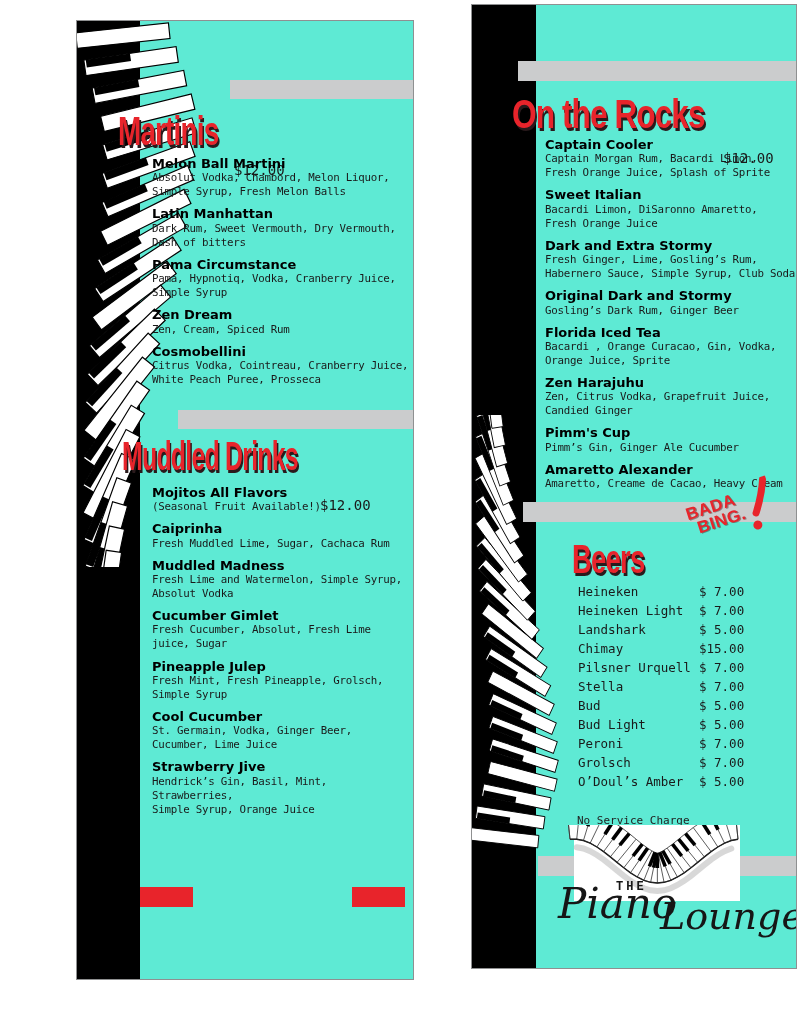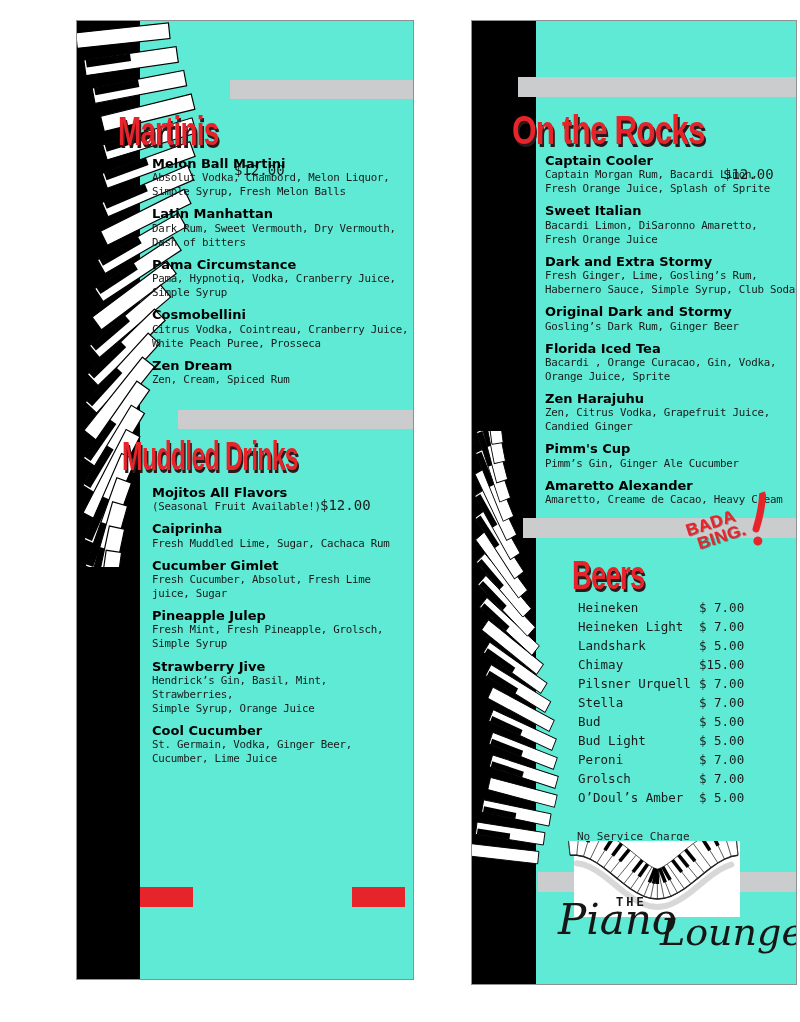--- a/index.html
+++ b/index.html
@@ -1,20 +1,20 @@
 <!DOCTYPE html>
 <html><head>
 <meta charset="utf-8">
 <style>
   html,body{margin:0;padding:0;}
   body{width:800px;height:1022px;position:relative;background:#fff;
        font-family:"DejaVu Sans",sans-serif;color:#111;overflow:hidden;}
   .panel{position:absolute;background:#5eead4;border:1px solid #8f9091;overflow:hidden;}
   #left-panel{left:76px;top:20px;width:336px;height:958px;}
-  #right-panel{left:471px;top:20px;width:324px;height:963px;}
+  #right-panel{left:471px;top:4px;width:324px;height:963px;}
   .sidebar{position:absolute;top:0;bottom:0;left:0;background:#000;z-index:1;}
   #left-panel .sidebar{width:63px;}
   #right-panel .sidebar{width:64px;}
   .fan{position:absolute;z-index:2;}
   #left-fan{left:-2px;top:-2px;}
   #right-fan{left:-3px;top:410px;}
   .graybar{position:absolute;background:#cbcccd;z-index:3;}
   .heading{position:absolute;z-index:4;color:#e8242b;font-family:"Liberation Sans",sans-serif;
            font-weight:bold;font-size:34px;line-height:1;white-space:nowrap;
            transform-origin:left top;text-shadow:2px 2px 0 #2a1a1c;letter-spacing:-1px;}
@@ -159,70 +159,75 @@
 Dash of bitters</div>
       </div>
 
       <div class="item">
         <div class="item-name">Pama Circumstance</div>
         <div class="item-desc">Pama, Hypnotiq, Vodka, Cranberry Juice,
 Simple Syrup</div>
       </div>
 
       <div class="item">
+        <div class="item-name">Zen Dream</div>
+        <div class="item-desc">Zen, Cream, Spiced Rum</div>
+      </div>
+
+      <div class="item">
         <div class="item-name">Cosmobellini</div>
         <div class="item-desc">Citrus Vodka, Cointreau, Cranberry Juice,
 White Peach Puree, Prosseca</div>
-      </div>
-
-      <div class="item">
-        <div class="item-name">Zen Dream</div>
-        <div class="item-desc">Zen, Cream, Spiced Rum</div>
       </div>
     </div>
 
   <div class="graybar" style="left:101px;right:0;top:389px;height:19px;"></div>
   <div class="heading" style="left:45px;top:415px;transform:scale(0.73,1.18);">Muddled Drinks</div>
   <div class="price" style="left:243px;top:441px;">$12.00</div>
   <div class="items" style="left:75px;top:464px;width:258px;">
 
       <div class="item">
         <div class="item-name">Mojitos All Flavors</div>
         <div class="item-desc">(Seasonal Fruit Available!)</div>
       </div>
 
       <div class="item">
         <div class="item-name">Caiprinha</div>
         <div class="item-desc">Fresh Muddled Lime, Sugar, Cachaca Rum</div>
       </div>
 
+      <div class="item">
+        <div class="item-name">Muddled Madness</div>
+        <div class="item-desc">Fresh Lime and Watermelon, Simple Syrup,
+Absolut Vodka</div>
+      </div>
 
       <div class="item">
         <div class="item-name">Cucumber Gimlet</div>
         <div class="item-desc">Fresh Cucumber, Absolut, Fresh Lime
 juice, Sugar</div>
       </div>
 
 
       <div class="item">
         <div class="item-name">Pineapple Julep</div>
         <div class="item-desc">Fresh Mint, Fresh Pineapple, Grolsch,
 Simple Syrup</div>
       </div>
 
       <div class="item">
+        <div class="item-name">Cool Cucumber</div>
+        <div class="item-desc">St. Germain, Vodka, Ginger Beer,
+Cucumber, Lime Juice</div>
+      </div>
+
+      <div class="item">
         <div class="item-name">Strawberry Jive</div>
         <div class="item-desc">Hendrick’s Gin, Basil, Mint, Strawberries,
 Simple Syrup, Orange Juice</div>
-      </div>
-
-      <div class="item">
-        <div class="item-name">Cool Cucumber</div>
-        <div class="item-desc">St. Germain, Vodka, Ginger Beer,
-Cucumber, Lime Juice</div>
       </div>
     </div>
 
   <div class="redblock" id="redblock-a"></div>
   <div class="redblock" id="redblock-b"></div>
 </div>
 
 <div class="panel" id="right-panel">
   <div class="sidebar"></div>
   <svg class="fan" id="right-fan" width="100" height="436" viewBox="0 0 140 560" preserveAspectRatio="none">

